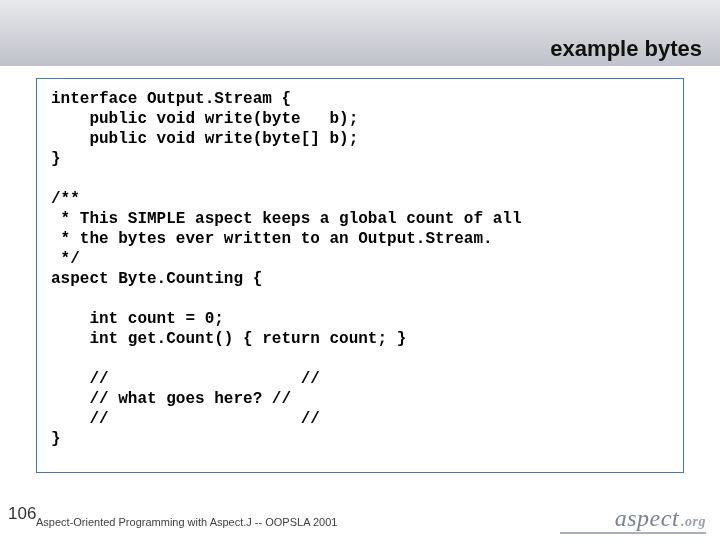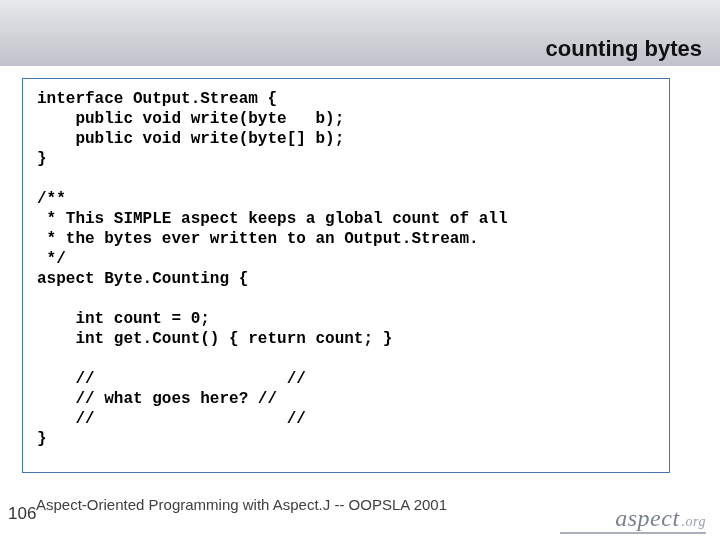--- a/index.html
+++ b/index.html
@@ -1,35 +1,35 @@
 <!DOCTYPE html>
 <html><head>
 <meta charset="utf-8">
 <style>
   * { margin: 0; padding: 0; box-sizing: border-box; }
   html, body { width: 720px; height: 540px; background: #fff; font-family: Arial, Helvetica, sans-serif; overflow: hidden; }
   .slide { position: relative; width: 720px; height: 540px; }
   .title-band { position: absolute; left: 0; top: 0; width: 720px; height: 66px; background: linear-gradient(#e8e9ec, #cfd1d7 60%, #bfc2cb); }
   .title-text { position: absolute; left: 46px; top: 8px; font-size: 34px; font-weight: 700; color: #101010; }
   .subtitle { position: absolute; right: 18px; top: 36px; font-size: 22px; font-weight: 700; color: #111; }
-  .code-box { position: absolute; left: 22px; top: 78px; width: 648px; height: 395px; border: 1.4px solid #4274b6; padding: 10px 14px; background: #fff; }
+  .code-box { position: absolute; left: 36px; top: 78px; width: 648px; height: 395px; border: 1.4px solid #4274b6; padding: 10px 14px; background: #fff; }
   pre.code { font-family: "Courier New", Courier, monospace; font-size: 16px; line-height: 20px; color: #000; font-weight: 700; white-space: pre; }
   .page-num { position: absolute; left: 8px; bottom: 16px; font-size: 17px; color: #333; }
-  .footer { position: absolute; left: 36px; bottom: 27px; font-size: 15px; color: #3f3f3f; }
+  .footer { position: absolute; left: 36px; bottom: 12px; font-size: 11px; color: #3f3f3f; }
   .logo { position: absolute; right: 14px; bottom: 8px; font-style: italic; font-family: Georgia, "Times New Roman", serif; color: #7a8290; font-size: 24px; letter-spacing: 0.5px; }
-  .logo .org { font-size: 14px; font-style: italic; color: #9aa1ae; margin-left: 2px; }
+  .logo .org { font-size: 14px; font-style: italic; color: #9aa1ae; margin-left: 2px; font-weight: bold; }
   .logo-underline { position: absolute; right: 14px; bottom: 6px; width: 146px; height: 2px; background: #a9afbb; }
 </style>
 </head>
 <body>
 
 <div class="slide">
 
   <div class="title-band"></div>
-  <div class="subtitle">counting bytes</div>
+  <div class="subtitle">example bytes</div>
 
   <div class="code-box">
     <pre class="code">interface Output.Stream {
     public void write(byte   b);
     public void write(byte[] b);
 }
 
 /**
  * This SIMPLE aspect keeps a global count of all
  * the bytes ever written to an Output.Stream.

